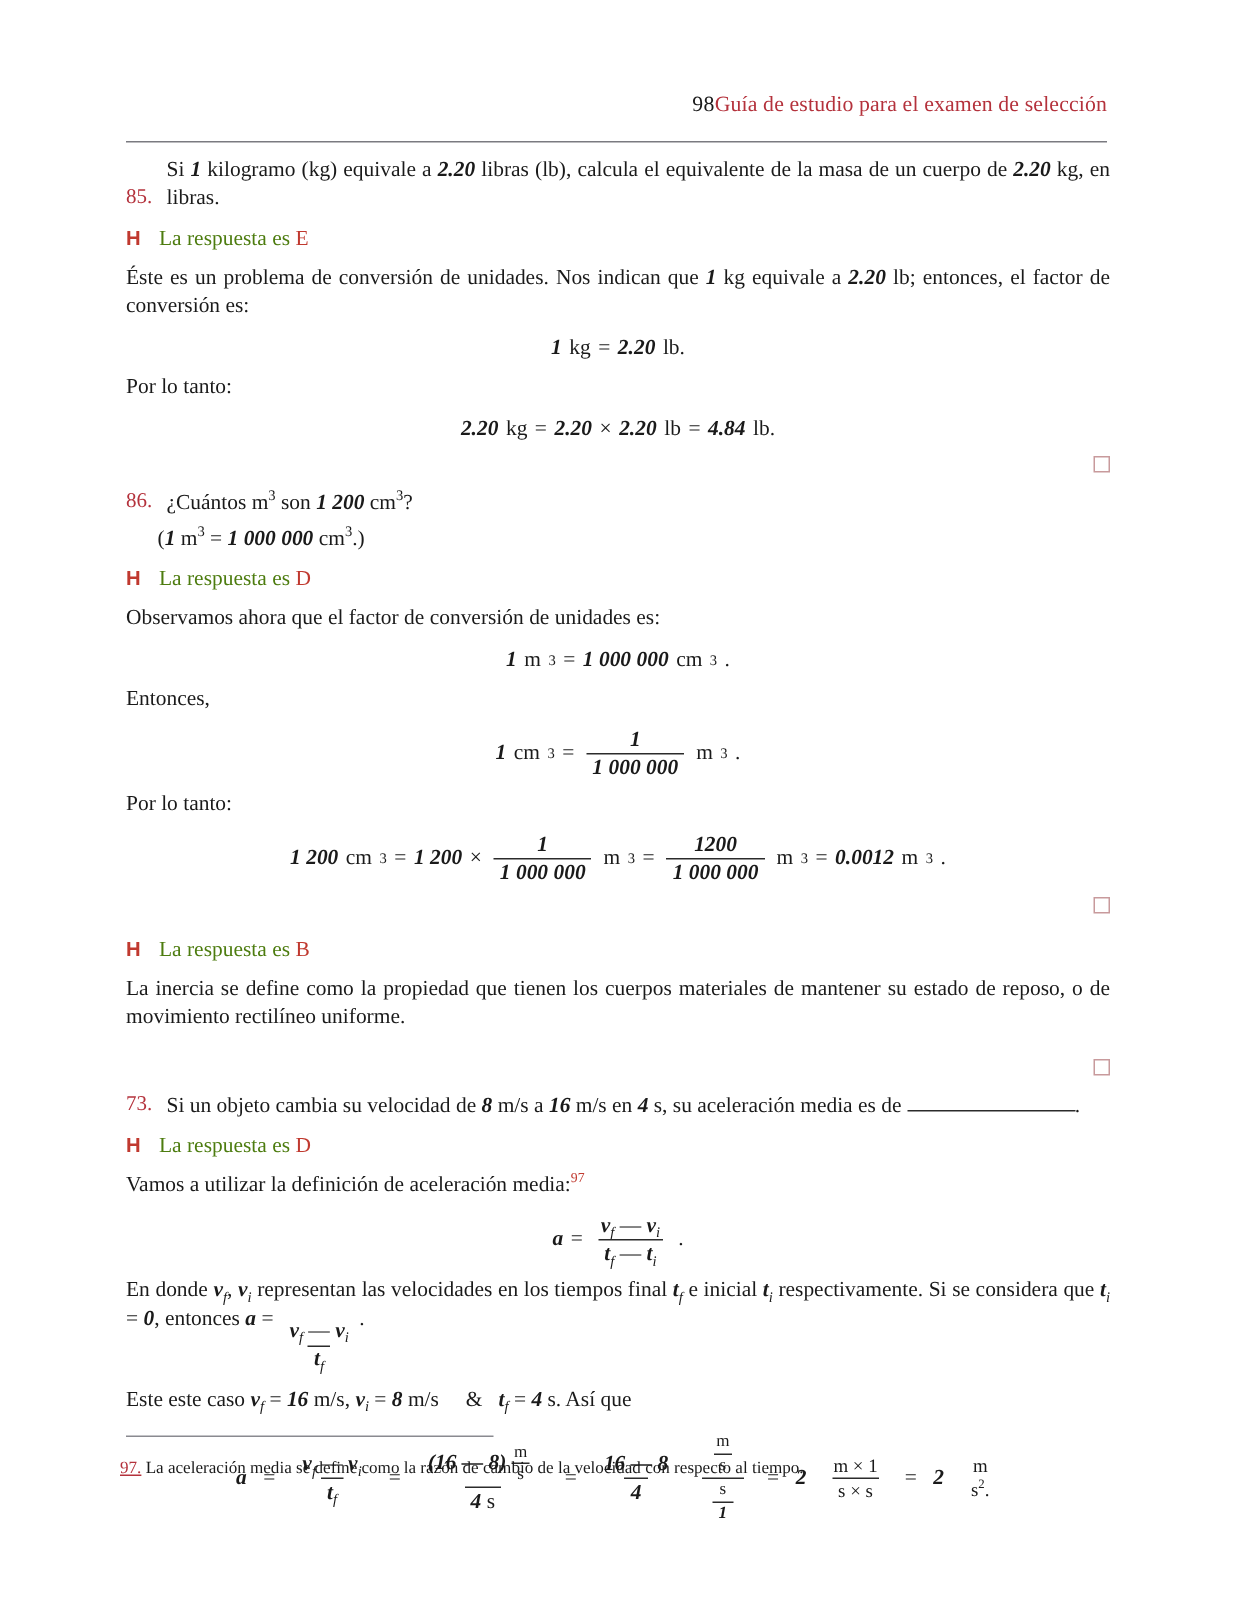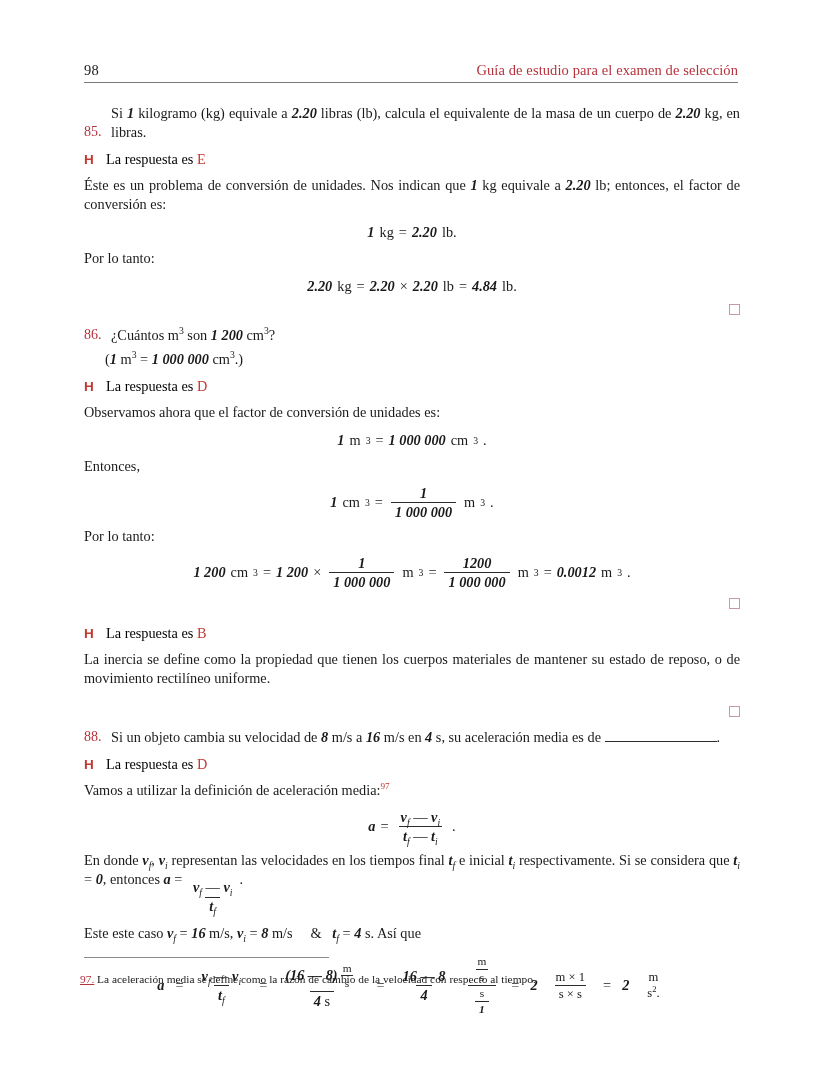--- a/index.html
+++ b/index.html
@@ -24,23 +24,23 @@
   }
 
   
   .header {
     position: absolute;
     left: 84px;
     top: 62px;
     width: 654px;
     display: flex;
     align-items: flex-end;
-    justify-content: space-between;
+    justify-content: flex-end;
     border-bottom: 1.3px solid #7a7a80;
-    padding-bottom: 3px;
+    padding-bottom: 15px;
   }
   .folio {
     font-size: 14.5px;
     color: #1a1a1a;
     letter-spacing: .2px;
   }
   .runhead {
     font-size: 14.5px;
     color: #b4323c;
     letter-spacing: .1px;
@@ -86,21 +86,21 @@
     align-items: baseline;
   }
   .hmark {
     color: #c0392f;
     font-weight: 700;
     font-family: "Liberation Sans", sans-serif;
     font-size: 13.5px;
     width: 22px;
     flex: 0 0 22px;
   }
-  .ans-text { color: #000000; }
+  .ans-text { color: #4d7c0f; }
   .ans-letter { color: #c0392f; }
 
   
   i.v { font-style: italic; font-weight: 700; font-family: "Liberation Serif", serif; }
   .num { font-style: italic; font-weight: 700; }
   .unit { font-style: normal; font-weight: normal; text-align: right; }
 
   .blank {
     display: inline-block;
     border-bottom: 1.2px solid #2b2b2b;
@@ -344,21 +344,21 @@
 
       <div class="para indent">La inercia se define como la propiedad que tienen los cuerpos materiales de mantener su estado de reposo, o de movimiento rectilíneo uniforme.</div>
 
       <div class="qed-row" style="margin-top:18px">
         <span class="qed"></span>
       </div>
     </div>
 
     <div class="item" style="margin-top:4px">
       <div class="qrow">
-        <div class="qnum">88.</div>
+        <div class="qnum">73.</div>
         <div class="qbody"><span>Si un objeto cambia su velocidad de </span><i class="v">8</i><span> m/s a </span><i class="v">16</i><span> m/s en </span><i class="v">4</i><span> s, su aceleración media es de </span><span class="blank long"></span><span>.</span></div>
       </div>
 
       <div class="answer indent">
         <span class="hmark">H</span>
         <span class="ans-text">La respuesta es</span>&nbsp;<span class="ans-letter">D</span>
       </div>
 
       <div class="para indent"><span>Vamos a utilizar la definición de aceleración media:</span><span class="fnref">97</span></div>
 

